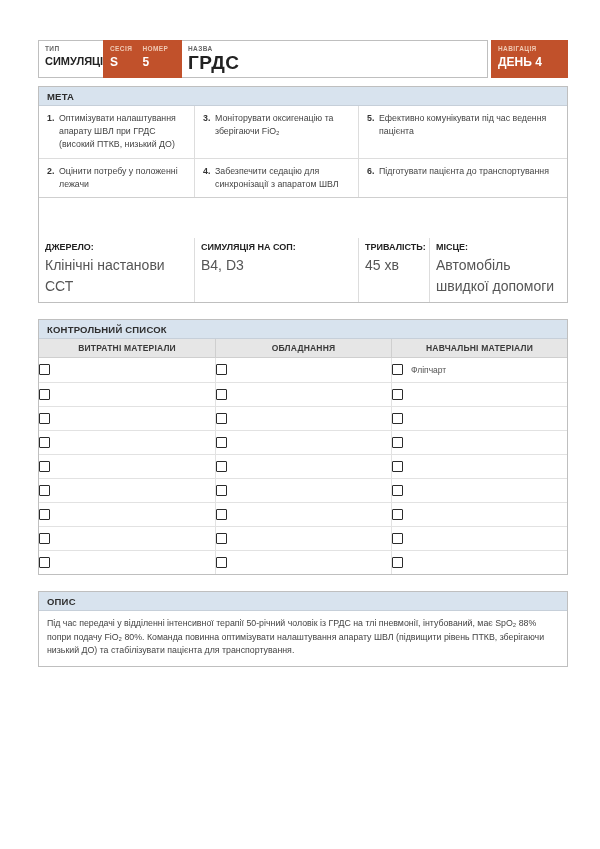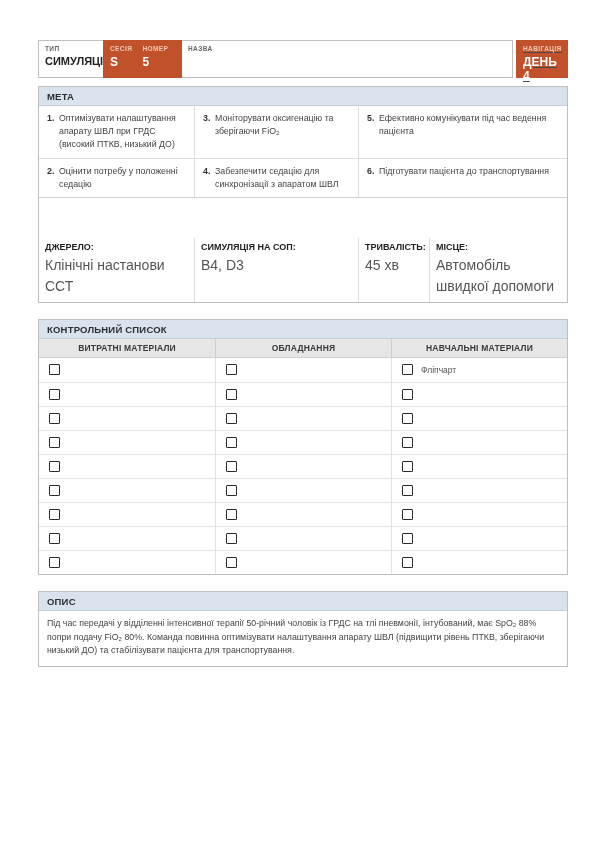--- a/index.html
+++ b/index.html
@@ -29,21 +29,21 @@
   .hbox .val{display:block;font-size:11px;font-weight:bold;color:var(--txt-dark);margin-top:3px;}
   .hbox.orange{background:var(--accent);border-color:var(--accent);}
   .hbox.orange .lbl{color:#f0c9b4;}
   .hbox.orange .val{color:#ffffff;font-size:12px;}
   .box-type{width:65px;border-right:none;}
   .box-sessnum{width:79px;display:flex;gap:0;}
   .box-sessnum .sub{width:39px;}
   .box-name{flex:1;border-left:none;}
   .box-name .val{font-size:19px;margin-top:0;letter-spacing:.5px;}
   .gap3{width:3px;}
-  .box-nav{width:52px;text-decoration:underline;}
+  .box-nav{width:77px;}
 
   
   .block{border:1px solid var(--border);margin-top:16px;background:#fff;}
   .block-meta{margin-top:8px;}
   .bar{
     background:var(--bar-blue);
     padding:4px 24px 3px 8px;
     font-size:9.5px;font-weight:bold;color:#2d2d2d;
     letter-spacing:.2px;
     border-bottom:1px solid #c6cfd9;
@@ -63,21 +63,21 @@
   .info-cell + .info-cell{border-left:1px solid var(--line);}
   .info-cell .ilbl{display:block;font-size:9px;font-weight:bold;color:#222;margin-bottom:3px;}
   .info-cell .ival{display:block;font-size:14px;color:#555;line-height:1.5;}
 
   
   .cl-headers{display:grid;grid-template-columns:1fr 1fr 1fr;background:var(--th-gray);border-bottom:1px solid #cfcfcf;}
   .cl-headers .clh{padding:4px 4px;text-align:center;font-size:8.5px;font-weight:bold;color:#3a3a3a;letter-spacing:.2px;}
   .cl-headers .clh + .clh{border-left:1px solid #cfcfcf;}
   .cl-row{display:grid;grid-template-columns:1fr 1fr 1fr;height:24px;}
   .cl-row + .cl-row{border-top:1px solid #e2e2e2;}
-  .cl-cell{display:flex;align-items:center;padding-left:10px;}
+  .cl-cell{display:flex;align-items:center;}
   .cl-cell + .cl-cell{border-left:1px solid #e2e2e2;}
   .checkbox{
     width:11px;height:11px;flex:0 0 11px;
     border:1.5px solid #2b2b2b;background:#fff;border-radius:1px;
     cursor:pointer;
   }
   .cl-label{font-size:8.5px;color:#555;margin-left:8px;}
 
   
   .desc-text{padding:6px 8px 8px 8px;font-size:8.8px;line-height:1.55;color:#444;min-height:50px;}
@@ -97,20 +97,21 @@
         <span class="lbl">СЕСІЯ</span>
         <span class="val">S</span>
       </div>
       <div class="sub">
         <span class="lbl">НОМЕР</span>
         <span class="val">5</span>
       </div>
     </div>
     <div class="hbox box-name">
       <span class="lbl">НАЗВА</span>
+      <span class="val">ГРДС</span>
     </div>
     <div class="gap3"></div>
     <div class="hbox orange box-nav">
       <span class="lbl">НАВІГАЦІЯ</span>
       <span class="val">ДЕНЬ 4</span>
     </div>
   </div>
 
   <div class="block block-meta">
     <div class="bar">МЕТА</div>
@@ -123,21 +124,21 @@
       <div class="goal c2 r1">
         <span class="num">3.</span>
         <span class="txt">Моніторувати оксигенацію та зберігаючи FiO₂</span>
       </div>
       <div class="goal c3 r1">
         <span class="num">5.</span>
         <span class="txt">Ефективно комунікувати під час ведення пацієнта</span>
       </div>
       <div class="goal c1 r2">
         <span class="num">2.</span>
-        <span class="txt">Оцінити потребу у положенні седацію</span>
+        <span class="txt">Оцінити потребу у положенні лежачи</span>
       </div>
       <div class="goal c2 r2">
         <span class="num">4.</span>
         <span class="txt">Забезпечити седацію для синхронізації з апаратом ШВЛ</span>
       </div>
       <div class="goal c3 r2">
         <span class="num">6.</span>
         <span class="txt">Підготувати пацієнта до транспортування</span>
       </div>
     </div>

